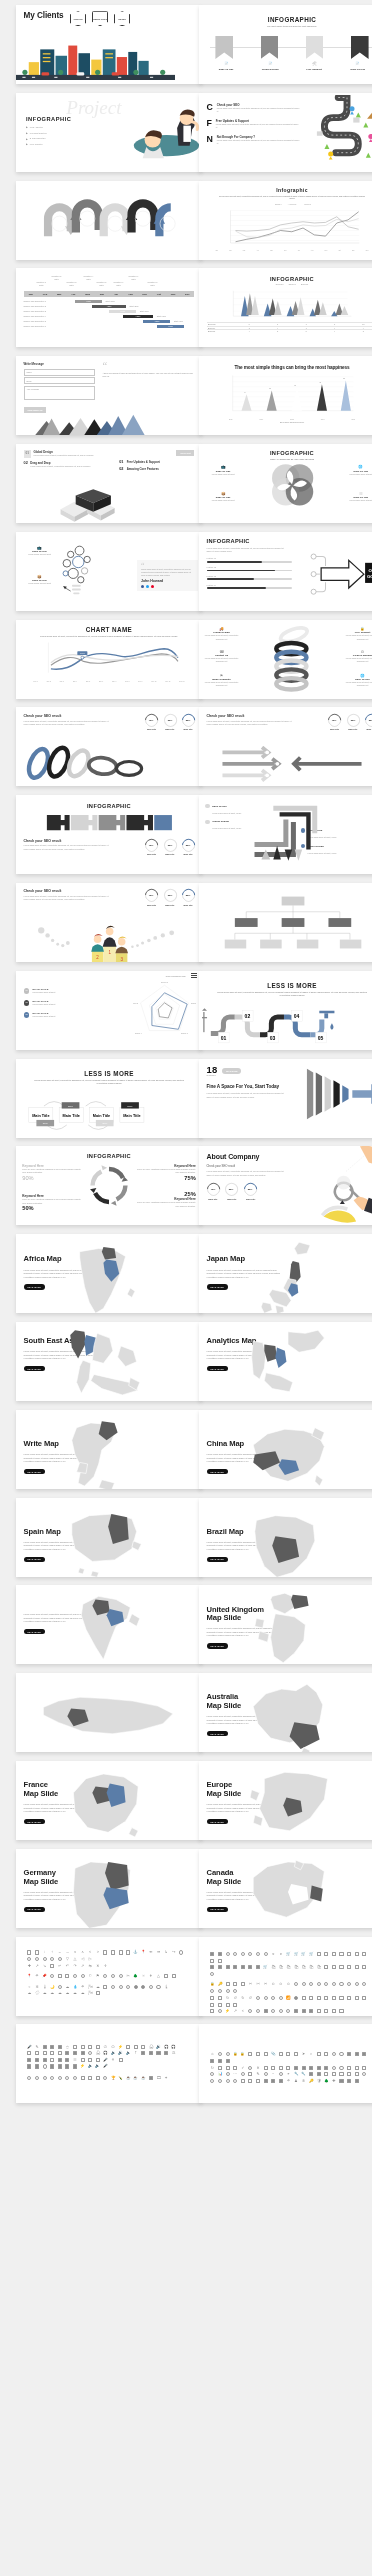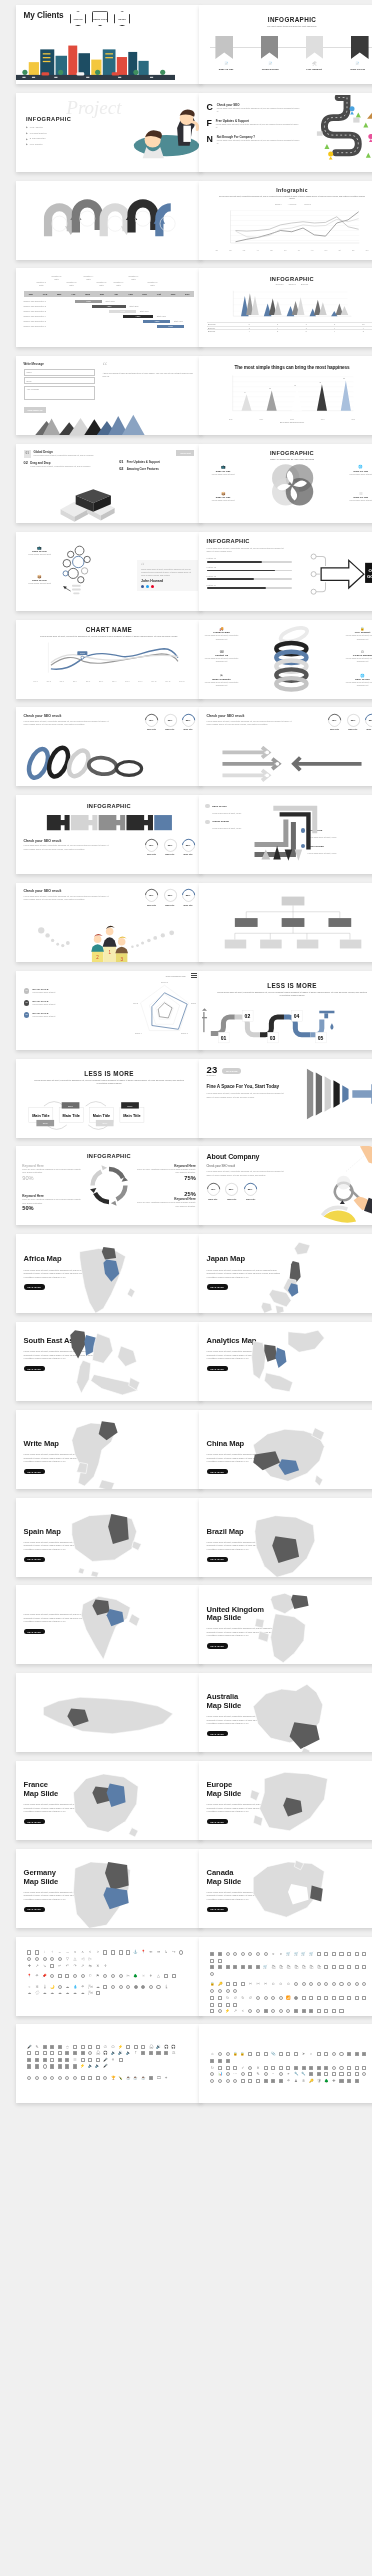--- a/index.html
+++ b/index.html
@@ -1175,21 +1175,21 @@
             <text x="166" y="15" font-size="4" fill="#fff" text-anchor="middle">50%</text>
           </g>
   </svg>
 </div>
     </div>
 
 <div class="slide">
       <div class="pad">
   <div style="display:flex;align-items:center;gap:5px;">
     <div>
-            <div style="font-size:9.5px;font-weight:bold;color:#111;line-height:1;">23</div>
+            <div style="font-size:9.5px;font-weight:bold;color:#111;line-height:1;">18</div>
       <div class="tiny">September</div>
           </div>
     <div class="btn-g" style="border-radius:4.4px;">READ MORE</div>
   </div>
   <div class="ttl-l" style="margin-top:6.3px;width:48%;font-size:4.7px;">Fine A Space For You, Start Today</div>
   <div class="tiny" style="width:46%;margin-top:3.2px;">Lorem ipsum dolor sit amet, consectetur adipiscing elit, sed do eiusmod tempor incididunt ut labore et dolore magna aliqua. Ut enim ad minim veniam.</div>
   <svg style="position:absolute;right:1.3px;top:6.3px;width:81px;height:58px;" viewBox="0 0 128 92">
     <path d="M6 6 l10 6 v68 l-10 6z" fill="#8e8e8e"></path>
     <path d="M20 12 l10 6 v56 l-10 6z" fill="#6a6a6a"></path>
     <path d="M34 18 l10 6 v44 l-10 6z" fill="#cfcfcf"></path>

